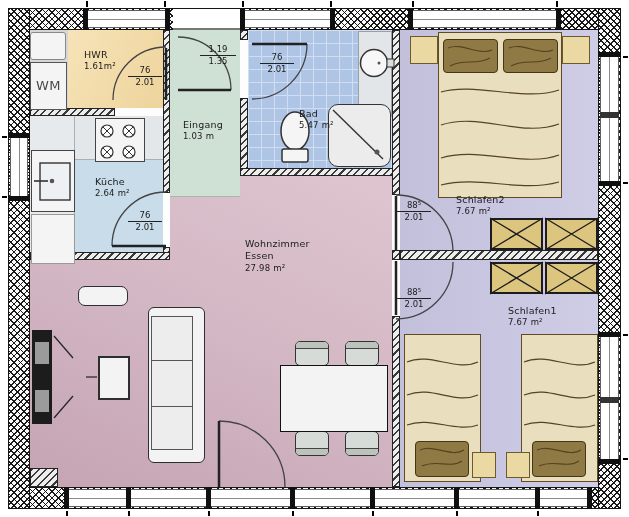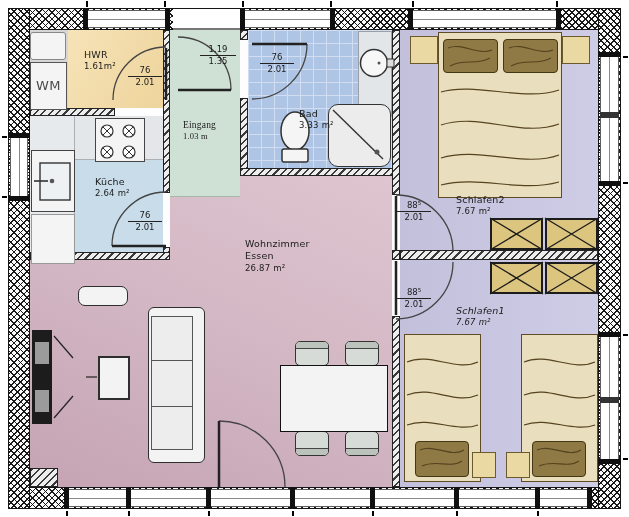--- a/index.html
+++ b/index.html
@@ -275,60 +275,60 @@
   <div class="abs door-label" style="left:128px;top:65px;width:34px;">
     <span class="top">76</span>
     <span>2.01</span>
   </div>
   <div class="abs wm-text" style="left:36px;top:78px;">WM</div>
 
   <div class="abs door-label" style="left:200px;top:44px;width:36px;">
     <span class="top">1.19</span>
     <span>1.35</span>
   </div>
-  <div class="abs room-label" style="left:183px;top:119px;font-family:Liberation Serif, serif;">
+  <div class="abs room-label" style="left:183px;top:119px;">
     <div>Eingang</div>
     <div class="area">1.03 m</div>
   </div>
 
   <div class="abs door-label" style="left:260px;top:52px;width:34px;">
     <span class="top">76</span>
     <span>2.01</span>
   </div>
   <div class="abs room-label" style="left:299px;top:72px;margin-top:36px;">
     <div>Bad</div>
-    <div class="area">3.33 m²</div>
+    <div class="area">5.47 m²</div>
   </div>
 
   <div class="abs room-label" style="left:95px;top:176px;">
     <div>Küche</div>
     <div class="area">2.64 m²</div>
   </div>
   <div class="abs door-label" style="left:128px;top:210px;width:34px;">
     <span class="top">76</span>
     <span>2.01</span>
   </div>
 
   <div class="abs room-label" style="left:245px;top:238px;">
     <div>Wohnzimmer</div>
     <div>Essen</div>
-    <div class="area">26.87 m²</div>
+    <div class="area">27.98 m²</div>
   </div>
 
   <div class="abs door-label" style="left:397px;top:200px;width:34px;">
     <span class="top">88⁵</span>
     <span>2.01</span>
   </div>
   <div class="abs room-label" style="left:456px;top:194px;">
     <div>Schlafen2</div>
     <div class="area">7.67 m²</div>
   </div>
 
   <div class="abs door-label" style="left:397px;top:287px;width:34px;">
     <span class="top">88⁵</span>
     <span>2.01</span>
   </div>
-  <div class="abs room-label" style="left:456px;top:305px;font-style:italic;">
+  <div class="abs room-label" style="left:508px;top:305px;">
     <div>Schlafen1</div>
     <div class="area">7.67 m²</div>
   </div>
 
 </div>
 
 </body></html>

